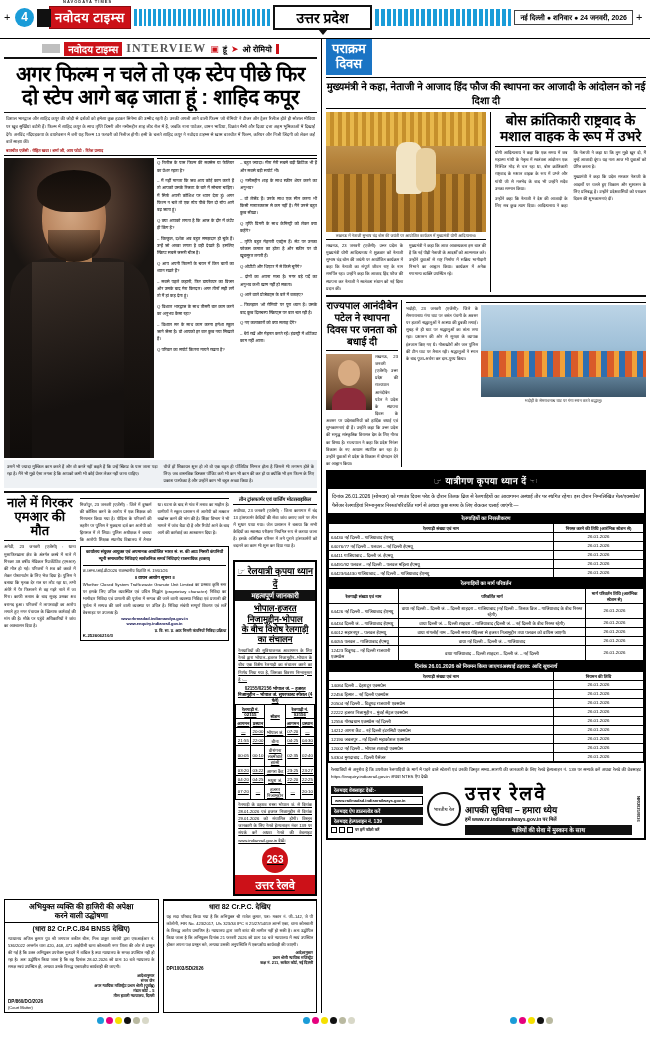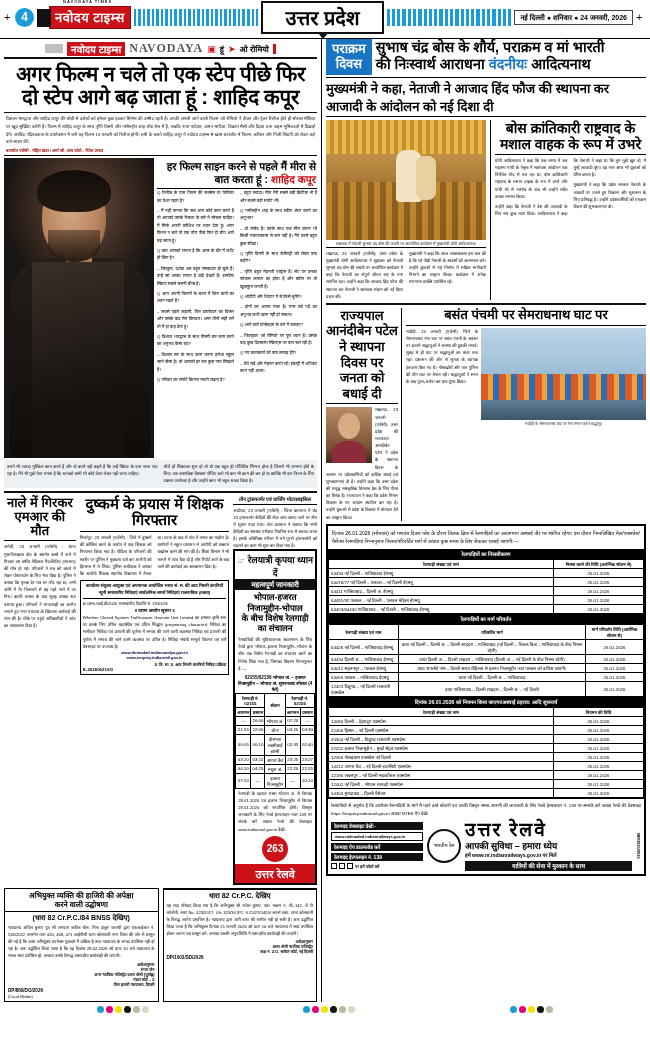--- a/index.html
+++ b/index.html
@@ -29,21 +29,21 @@
     border:1px solid #8d0a10;
   }
   .logo-tag {
     position:absolute; top:-7px; left:26px; font-size:4px; letter-spacing:1px;
     color:#222; font-weight:bold;
   }
   .bars { flex:1; height:17px; overflow:hidden; display:flex; gap:2px; align-items:center;}
   .bars i { display:block; width:5px; height:17px; background:#1a9cd8; }
   .state-box {
     border:2px solid #111; background:#fff; padding:1px 22px;
-    font-weight:bold; font-size:20px; position:relative; white-space:nowrap;
+    font-weight:bold; font-size:14px; position:relative; white-space:nowrap;
   }
   .state-box:after{
     content:""; position:absolute; left:50%; margin-left:-5px; bottom:-7px;
     border-left:5px solid transparent; border-right:5px solid transparent;
     border-top:6px solid #111;
   }
   .dateline {
     border:1px solid #444; background:#fff; font-size:7px; padding:2px 5px;
     white-space:nowrap; font-weight:bold;
   }
@@ -116,22 +116,22 @@
   .micro p { margin-bottom:3px; }
 
   
   .parakram-row { display:flex; align-items:stretch; gap:4px; }
   .parakram-badge {
     background:#1a74c4; color:#fff; font-weight:bold; font-size:13px;
     padding:3px 6px; text-align:center; line-height:1.15; white-space:nowrap;
   }
   .parakram-head { flex:1; font-weight:bold; font-size:14.4px; line-height:1.15; }
   .parakram-head em { font-style:normal; color:#1a74c4; }
-  .sub-deck { font-size:13px; font-weight:bold; border-top:1px solid #000; border-bottom:1px solid #000;
-     margin-top:2px; padding:1px 0; text-align:left; }
+  .sub-deck { font-size:10px; font-weight:bold; border-top:1px solid #000; border-bottom:1px solid #000;
+     margin-top:2px; padding:1px 0; text-align:center; }
 
   .photo-main { width:100%; height:120px; position:relative; overflow:hidden; }
   .pm-bg { position:absolute; inset:0; background:linear-gradient(180deg,#d9b56f 0%,#b5833c 40%,#6d4a20 100%); }
   .pm-wall { position:absolute; left:0; top:0; right:0; height:34px;
      background:repeating-linear-gradient(90deg,#e8b84c 0 4px,#c6902c 4px 8px); }
   .pm-crowd { position:absolute; left:0; bottom:0; right:0; height:58px;
      background:repeating-linear-gradient(90deg,#c2892f 0 6px,#8d5e1c 6px 12px); opacity:.9;}
   .pm-fig { position:absolute; left:44%; top:30px; width:26px; height:52px; background:#f2e4c4; border-radius:10px 10px 4px 4px;}
   .pm-fig2{ position:absolute; left:56%; top:36px; width:20px; height:44px; background:#e8d0a0; border-radius:8px;}
   .cap { font-size:4px; text-align:center; padding:1px 0; color:#222; }
@@ -283,21 +283,21 @@
 
   <div class="hr-thin"></div>
 
   <div class="cols">
 
     <div class="col-left">
 
       <div class="iv-strip">
         <span class="iv-gray"></span>
         <span class="iv-red">नवोदय टाइम्स</span>
-        <span class="iv-word">NAVODAYA</span>
+        <span class="iv-word">INTERVIEW</span>
         <span class="iv-ic">▣</span>
         <span class="iv-small">हूं</span>
         <span class="iv-ic">➤</span>
         <span class="iv-small">ओ रोमियो</span>
         <span class="iv-bar"></span>
       </div>
 
       <div class="rule2"></div>
 
       <div class="headline-main">अगर फिल्म न चले तो एक स्टेप पीछे फिर दो स्टेप आगे बढ़ जाता हूं : शाहिद कपूर</div>
@@ -314,24 +314,20 @@
           <div class="sp-bg"></div>
           <div class="sp-body"></div>
           <div class="sp-neck"></div>
           <div class="sp-shirt"></div>
           <div class="sp-face"></div>
           <div class="sp-beard"></div>
           <div class="sp-hair"></div>
         </div>
 
         <div class="qa-col">
-          <div class="qa-head">
-            <span>हर फिल्म साइन करने से पहले मैं मीरा से बात</span>
-            <span>करता हूं : </span><em>शाहिद कपूर</em>
-          </div>
           <div class="hr-thin"></div>
           <div class="qa-text two-col-text">
             <p>Q रिलीज के पास फिल्म की सक्सेस या फेलियर का प्रेशर रहता है?</p>
             <p>– मैं नहीं मानता कि जब आप कोई काम करते हैं तो आपको उसके रिजल्ट के बारे में सोचना चाहिए। मैं सिर्फ अपनी कोशिश पर ध्यान देता हूं। अगर फिल्म न चले तो एक स्टेप पीछे फिर दो स्टेप आगे बढ़ जाता हूं।</p>
             <p>Q क्या आपको लगता है कि आज के दौर में कंटेंट ही किंग है?</p>
             <p>– बिल्कुल, दर्शक अब बहुत समझदार हो चुके हैं। उन्हें जो अच्छा लगता है वही देखते हैं। इसलिए स्क्रिप्ट सबसे जरूरी चीज है।</p>
             <p>Q आप अपनी फिल्मों के चयन में किन बातों का ध्यान रखते हैं?</p>
             <p>– सबसे पहले कहानी, फिर डायरेक्टर का विजन और उसके बाद मेरा किरदार। अगर तीनों सही लगें तो मैं हां कह देता हूं।</p>
             <p>Q विशाल भारद्वाज के साथ तीसरी बार काम करने का अनुभव कैसा रहा?</p>
             <p>– विशाल सर के साथ काम करना हमेशा स्कूल जाने जैसा है। वो आपको हर बार कुछ नया सिखाते हैं।</p>
@@ -360,21 +356,20 @@
 
       <div style="display:flex;gap:4px;margin-top:3px;">
 
         <div style="width:72px;">
           <div class="sub-h h-18" style="text-align:center;line-height:1.1;">नाले में गिरकर एमआर की मौत</div>
           <div class="hr-thin" style="margin:2px 0;"></div>
           <div class="micro">अमेठी, 23 जनवरी (एजेंसी) : थाना मुसाफिरखाना क्षेत्र के अंतर्गत कस्बे में नाले में गिरकर 38 वर्षीय मेडिकल रिप्रजेंटेटिव (एमआर) की मौत हो गई। परिजनों ने शव को कब्जे में लेकर पोस्टमार्टम के लिए भेज दिया है। पुलिस ने बताया कि मृतक देर रात घर लौट रहा था, तभी अंधेरे में पैर फिसलने से वह गहरे नाले में जा गिरा। काफी तलाश के बाद सुबह उसका शव बरामद हुआ। परिजनों ने लापरवाही का आरोप लगाते हुए नगर पंचायत के खिलाफ कार्रवाई की मांग की है। मौके पर पहुंचे अधिकारियों ने जांच का आश्वासन दिया है।</div>
         </div>
 
         <div style="width:150px;">
-          <div class="sub-h h-22" style="text-align:center;">दुष्कर्म के प्रयास में शिक्षक गिरफ्तार</div>
           <div class="hr-thin" style="margin:2px 0;"></div>
           <div class="micro two-col-text">मिर्जापुर, 23 जनवरी (एजेंसी) : जिले में दुष्कर्म की कोशिश करने के आरोप में एक शिक्षक को गिरफ्तार किया गया है। पीड़िता के परिजनों की तहरीर पर पुलिस ने मुकदमा दर्ज कर आरोपी को हिरासत में ले लिया। पुलिस अधीक्षक ने बताया कि आरोपी शिक्षक स्थानीय विद्यालय में तैनात था। घटना के बाद से गांव में तनाव का माहौल है। ग्रामीणों ने स्कूल प्रशासन से आरोपी को तत्काल बर्खास्त करने की मांग की है। शिक्षा विभाग ने भी मामले में जांच बैठा दी है और रिपोर्ट आने के बाद आगे की कार्रवाई का आश्वासन दिया है।</div>
 
           <div class="box" style="margin-top:3px;padding:2px;">
             <div style="font-size:4.4px;font-weight:bold;text-align:center;line-height:1.5;">कार्यालय संयुक्त आयुक्त एवं अपमानक आयोजित भारत सं. स. की आठ मिसरी कंपनियों न्यूनी समाचारीय निविदाएं सार्वजनिक समर्थ निविदाएं राजनायिक (वक्ता)</div>
             <div class="hr-thin" style="margin:2px 0;"></div>
             <div style="font-size:4px;display:flex;justify-content:space-between;">क्र./अम्ब./आई.डी/2026      राजस्थानीय विज्ञप्ति सं. 19/01/26</div>
             <div style="font-size:4.6px;font-weight:bold;text-align:center;padding:1px 0;">॥ वाचन आयोग सूचना ॥</div>
             <div class="micro">Whether Closed System Trafficwaste Granute Unit Limited का प्रस्ताव कृषि स्तर पर इसके लिए उचित व्यवस्थित एवं उचित सिद्धांत (proprietary character) निविदा का भागीदार निविदा एवं प्रणाली की पूर्णता में सम्पन्न की जाने वाली व्यवस्था निविदा एवं प्रणाली की पूर्णता में सम्पन्न की जाने वाली व्यवस्था पर उचित है। निविदा संबंधी सम्पूर्ण विवरण एवं शर्तें वेबसाइट पर उपलब्ध हैं।</div>
             <div style="font-size:4px;font-weight:bold;text-align:center;color:#004;">www.rkrmadad.indiamandya.gov.in</div>
@@ -382,21 +377,21 @@
             <div style="font-size:4px;text-align:right;font-weight:bold;margin-top:2px;">प्र. वि. सा. प्र. आठ मिसरी कंपनियों निविदा प्रक्रिया</div>
             <div style="font-size:4.4px;font-weight:bold;">K-252606210/3</div>
           </div>
         </div>
 
         <div style="width:84px;">
           <div class="sub-h" style="font-size:5px;text-align:center;line-height:1.2;">तीन ट्रांसफार्मर एवं चार्जिंग मोटरसाइकिल</div>
           <div class="hr-thin" style="margin:2px 0;"></div>
           <div class="micro">अयोध्या, 23 जनवरी (एजेंसी) : जिला कारागार में बंद 13 ट्रांसफार्मर कैदियों की सेवा जांच कराए जाने पर तीन में सुधार पाया गया। जेल प्रशासन ने बताया कि सभी कैदियों का स्वास्थ्य परीक्षण नियमित रूप से कराया जाता है। इसके अतिरिक्त परिसर में लगे पुराने ट्रांसफार्मरों को बदलने का काम भी शुरू कर दिया गया है।</div>
 
-          <div class="box-dbl" style="margin-top:0;">
+          <div class="box-dbl" style="margin-top:11px;text-decoration:underline;">
             <div class="bt-hand">☞ रेलयात्री कृपया ध्यान दें</div>
             <div class="bt-sub">महत्वपूर्ण जानकारी</div>
             <div class="bt-title">
               <div>भोपाल-हजरत निजामुद्दीन-भोपाल</div>
               <div>के बीच विशेष रेलगाड़ी का संचालन</div>
             </div>
             <div class="bt-text">रेलयात्रियों की सुविधाजनक आवागमन के लिए रेलवे द्वारा भोपाल–हजरत निजामुद्दीन–भोपाल के बीच एक विशेष रेलगाड़ी का संचालन करने का निर्णय लिया गया है, जिसका विवरण निम्नानुसार है :—</div>
             <div style="font-size:4.6px;font-weight:bold;text-align:center;padding:1px 2px;">02155/02156 भोपाल जं. – हजरत निजामुद्दीन – भोपाल जं. सुपरफास्ट स्पेशल (4 फेरे)</div>
             <table class="bt">
               <tbody>
@@ -496,26 +491,20 @@
       </div>
     </div>
 
     <div class="col-right">
 
       <div class="parakram-row">
         <div class="parakram-badge">
           <div>पराक्रम</div>
           <div>दिवस</div>
         </div>
-        <div class="parakram-head">
-          <div>सुभाष चंद्र बोस के शौर्य, पराक्रम व मां भारती</div>
-          <div>
-            <span>की निःस्वार्थ आराधना </span><em>वंदनीयः</em><span> आदित्यनाथ</span>
-          </div>
-        </div>
       </div>
       <div class="sub-deck">मुख्यमंत्री ने कहा, नेताजी ने आजाद हिंद फौज की स्थापना कर आजादी के आंदोलन को नई दिशा दी</div>
 
       <div style="display:flex;gap:4px;margin-top:3px;">
 
         <div style="width:160px;">
           <div class="photo-main">
             <div class="pm-bg"></div>
               <div class="pm-wall"></div>
             <div class="pm-crowd"></div>
@@ -538,46 +527,46 @@
             <p>उन्होंने कहा कि नेताजी ने देश की आजादी के लिए सब कुछ त्याग दिया। आदित्यनाथ ने कहा कि नेताजी ने कहा था कि तुम मुझे खून दो, मैं तुम्हें आजादी दूंगा। यह नारा आज भी युवाओं को प्रेरित करता है।</p>
             <p>मुख्यमंत्री ने कहा कि प्रदेश सरकार नेताजी के आदर्शों पर चलते हुए विकास और सुशासन के लिए प्रतिबद्ध है। उन्होंने प्रदेशवासियों को पराक्रम दिवस की शुभकामनाएं दीं।</p>
           </div>
         </div>
       </div>
 
       <div class="rule2" style="margin-top:3px;"></div>
 
       <div style="display:flex;gap:4px;margin-top:3px;">
         <div style="width:76px;border-right:1px solid #000;padding-right:3px;">
-          <div class="sub-h" style="font-size:13px;text-align:center;line-height:1.2;">राज्यपाल आनंदीबेन पटेल ने स्थापना दिवस पर जनता को बधाई दी</div>
+          <div class="sub-h" style="font-size:10px;text-align:center;line-height:1.2;">राज्यपाल आनंदीबेन पटेल ने स्थापना दिवस पर जनता को बधाई दी</div>
           <div class="hr-thin" style="margin:2px 0;"></div>
           <div class="portrait"></div>
           <div class="micro">लखनऊ, 23 जनवरी (एजेंसी): उत्तर प्रदेश की राज्यपाल आनंदीबेन पटेल ने प्रदेश के स्थापना दिवस के अवसर पर प्रदेशवासियों को हार्दिक बधाई एवं शुभकामनाएं दी हैं। उन्होंने कहा कि उत्तर प्रदेश की समृद्ध सांस्कृतिक विरासत देश के लिए गौरव का विषय है। राज्यपाल ने कहा कि प्रदेश निरंतर विकास के नए आयाम स्थापित कर रहा है। उन्होंने युवाओं से प्रदेश के विकास में योगदान देने का आह्वान किया।</div>
         </div>
 
         <div style="flex:1;">
           <div class="sub-h h-18" style="text-align:center;line-height:1.15;">
-            <div>बसंत पंचमी पर सेमराधनाथ घाट पर</div>
           </div>
           <div class="hr-thin" style="margin:2px 0;"></div>
           <div style="display:flex;gap:3px;">
             <div class="micro" style="width:72px;">भदोही, 23 जनवरी (एजेंसी): जिले के सेमराधनाथ गंगा घाट पर बसंत पंचमी के अवसर पर हजारों श्रद्धालुओं ने आस्था की डुबकी लगाई। सुबह से ही घाट पर श्रद्धालुओं का तांता लगा रहा। प्रशासन की ओर से सुरक्षा के व्यापक इंतजाम किए गए थे। गोताखोरों और जल पुलिस की टीम घाट पर तैनात रही। श्रद्धालुओं ने स्नान के बाद पूजा-अर्चना कर दान-पुण्य किया।</div>
             <div style="flex:1;">
               <div class="photo-ganga">
                 <div class="pg-sky"></div>
                   <div class="pg-boats"></div>
                   <div class="pg-water"></div>
               </div>
               <div class="cap">भदोही के सेमराधनाथ घाट पर गंगा स्नान करते श्रद्धालु।</div>
             </div>
           </div>
         </div>
       </div>
 
       <div class="box-dbl" style="margin-top:3px;">
+        <div class="black-bar rly-hdr1">☞ यात्रीगण कृपया ध्यान दें ☜</div>
         <div class="rly-note">दिनांक 26.01.2026 (सोमवार) को गणतंत्र दिवस परेड के दौरान तिलक ब्रिज से रेलगाड़ियों का आवागमन अस्थाई तौर पर स्थगित रहेगा। इस दौरान निम्नलिखित मेल/एक्सप्रेस/पैसेंजर रेलगाड़ियां निम्नानुसार निरस्त/परिवर्तित मार्ग से अथवा कुछ समय के लिए रोककर चलाई जाएंगी:—</div>
 
         <div class="rt-cap">रेलगाड़ियों का निरस्तीकरण</div>
         <table class="rt">
           <tbody>
               <tr>
             <th>रेलगाड़ी संख्या एवं नाम</th>
             <th style="width:90px">निरस्त करने की तिथि (आरंभिक स्टेशन से)</th>
           </tr>
           <tr>

